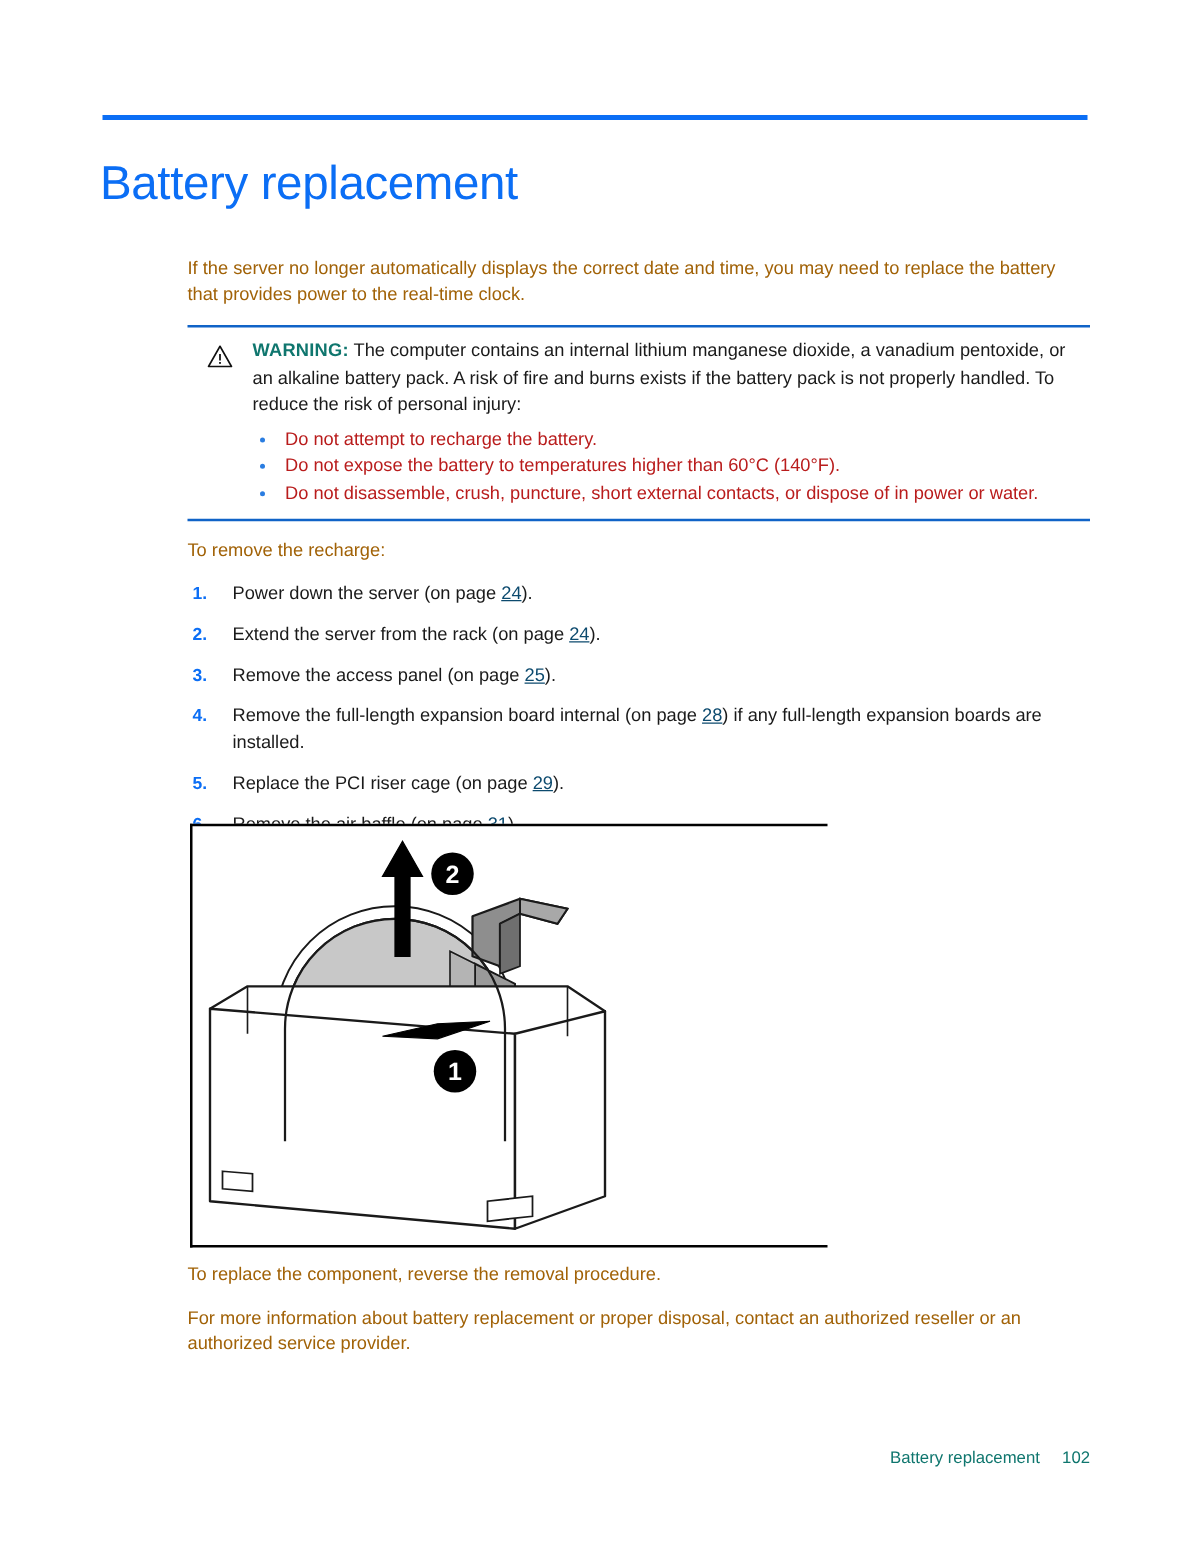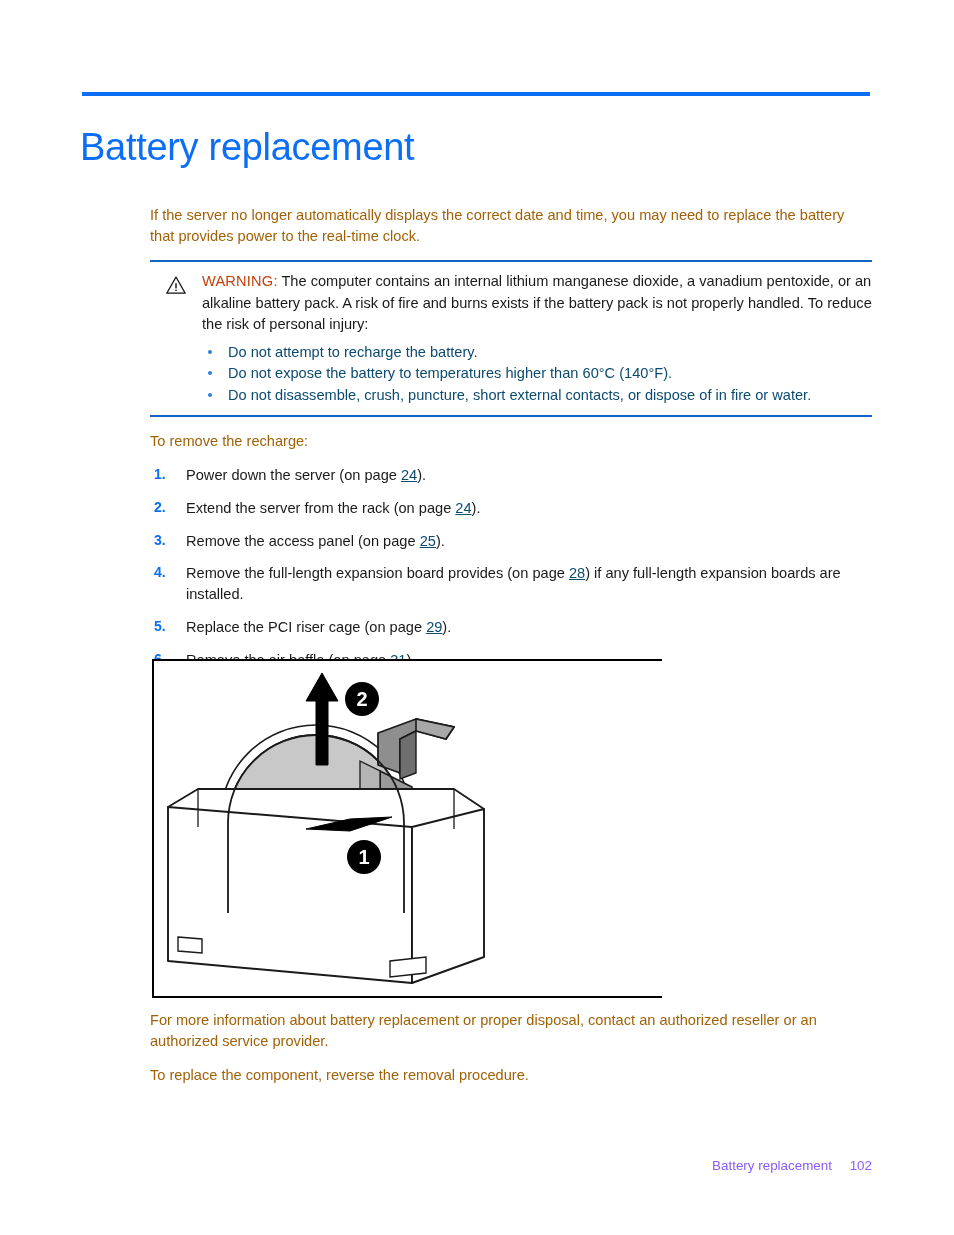--- a/index.html
+++ b/index.html
@@ -67,35 +67,35 @@
     justify-content: center;
   }
   .warning-body { flex: 1 1 auto; }
   .warning-lead {
     font-size: 14.6px;
     line-height: 1.47;
     color: #1a1a1a;
     margin: 0;
   }
   .warning-label {
-    color: #c2410c;
-    font-weight: normal;
+    color: #0f766e;
+    font-weight: bold;
     letter-spacing: 0.2px;
   }
   ul.warning-list {
     list-style: none;
     margin: 6px 0 0 0;
     padding: 0;
   }
   ul.warning-list li {
     position: relative;
     padding-left: 26px;
     font-size: 14.6px;
     line-height: 1.48;
-    color: #0c4a6e;
+    color: #b91c1c;
   }
   ul.warning-list li .bullet {
     position: absolute;
     left: 6px;
     top: 8px;
     width: 4px;
     height: 4px;
     border-radius: 50%;
     background: #2a7de1;
   }
@@ -148,21 +148,21 @@
   }
 
   
   .footer {
     position: absolute;
     left: 150px;
     top: 1158px;
     width: 722px;
     text-align: right;
     font-size: 13.4px;
-    color: #8b5cf6;
+    color: #0f766e;
   }
   .footer .fpage { margin-left: 14px; }
 </style>
 </head>
 <body>
 
 <div class="title-rule"></div>
 <h1 class="page-title">Battery replacement</h1>
 
 <div class="content">
@@ -178,21 +178,21 @@
       </svg>
     </div>
     <div class="warning-body">
       <p class="warning-lead">
         <span class="warning-label">WARNING:</span>
         <span>The computer contains an internal lithium manganese dioxide, a vanadium pentoxide, or an alkaline battery pack. A risk of fire and burns exists if the battery pack is not properly handled. To reduce the risk of personal injury:</span>
       </p>
       <ul class="warning-list">
         <li><span class="bullet"></span><span>Do not attempt to recharge the battery.</span></li>
         <li><span class="bullet"></span><span>Do not expose the battery to temperatures higher than 60°C (140°F).</span></li>
-        <li><span class="bullet"></span><span>Do not disassemble, crush, puncture, short external contacts, or dispose of in fire or water.</span></li>
+        <li><span class="bullet"></span><span>Do not disassemble, crush, puncture, short external contacts, or dispose of in power or water.</span></li>
       </ul>
     </div>
   </div>
 
   <p class="body-text">To remove the recharge:</p>
 
   <ol class="steps">
     <li>
       <span class="num">1.</span>
       <span>Power down the server (on page </span><a class="pageref" href="#">24</a><span>).</span>
@@ -200,21 +200,21 @@
     <li>
       <span class="num">2.</span>
       <span>Extend the server from the rack (on page </span><a class="pageref" href="#">24</a><span>).</span>
     </li>
     <li>
       <span class="num">3.</span>
       <span>Remove the access panel (on page </span><a class="pageref" href="#">25</a><span>).</span>
     </li>
     <li>
       <span class="num">4.</span>
-      <span>Remove the full-length expansion board provides (on page </span><a class="pageref" href="#">28</a><span>) if any full-length expansion boards are installed.</span>
+      <span>Remove the full-length expansion board internal (on page </span><a class="pageref" href="#">28</a><span>) if any full-length expansion boards are installed.</span>
     </li>
     <li>
       <span class="num">5.</span>
       <span>Replace the PCI riser cage (on page </span><a class="pageref" href="#">29</a><span>).</span>
     </li>
     <li>
       <span class="num">6.</span>
       <span>Remove the air baffle (on page </span><a class="pageref" href="#">31</a><span>).</span>
     </li>
     <li>
@@ -272,20 +272,20 @@
       <text x="208" y="45" font-family="Liberation Sans, sans-serif" font-size="20" font-weight="bold" fill="#ffffff" text-anchor="middle">2</text>
     </g>
     <g>
       <circle cx="210" cy="196" r="17" fill="#000000"></circle>
       <text x="210" y="203" font-family="Liberation Sans, sans-serif" font-size="20" font-weight="bold" fill="#ffffff" text-anchor="middle">1</text>
     </g>
   </svg>
 </div>
 
 <div class="closing">
+  <p class="body-text">To replace the component, reverse the removal procedure.</p>
   <p class="body-text">For more information about battery replacement or proper disposal, contact an authorized reseller or an authorized service provider.</p>
-  <p class="body-text">To replace the component, reverse the removal procedure.</p>
 </div>
 
 <div class="footer">
   <span>Battery replacement</span>
   <span class="fpage">102</span>
 </div>
 
 </body></html>

